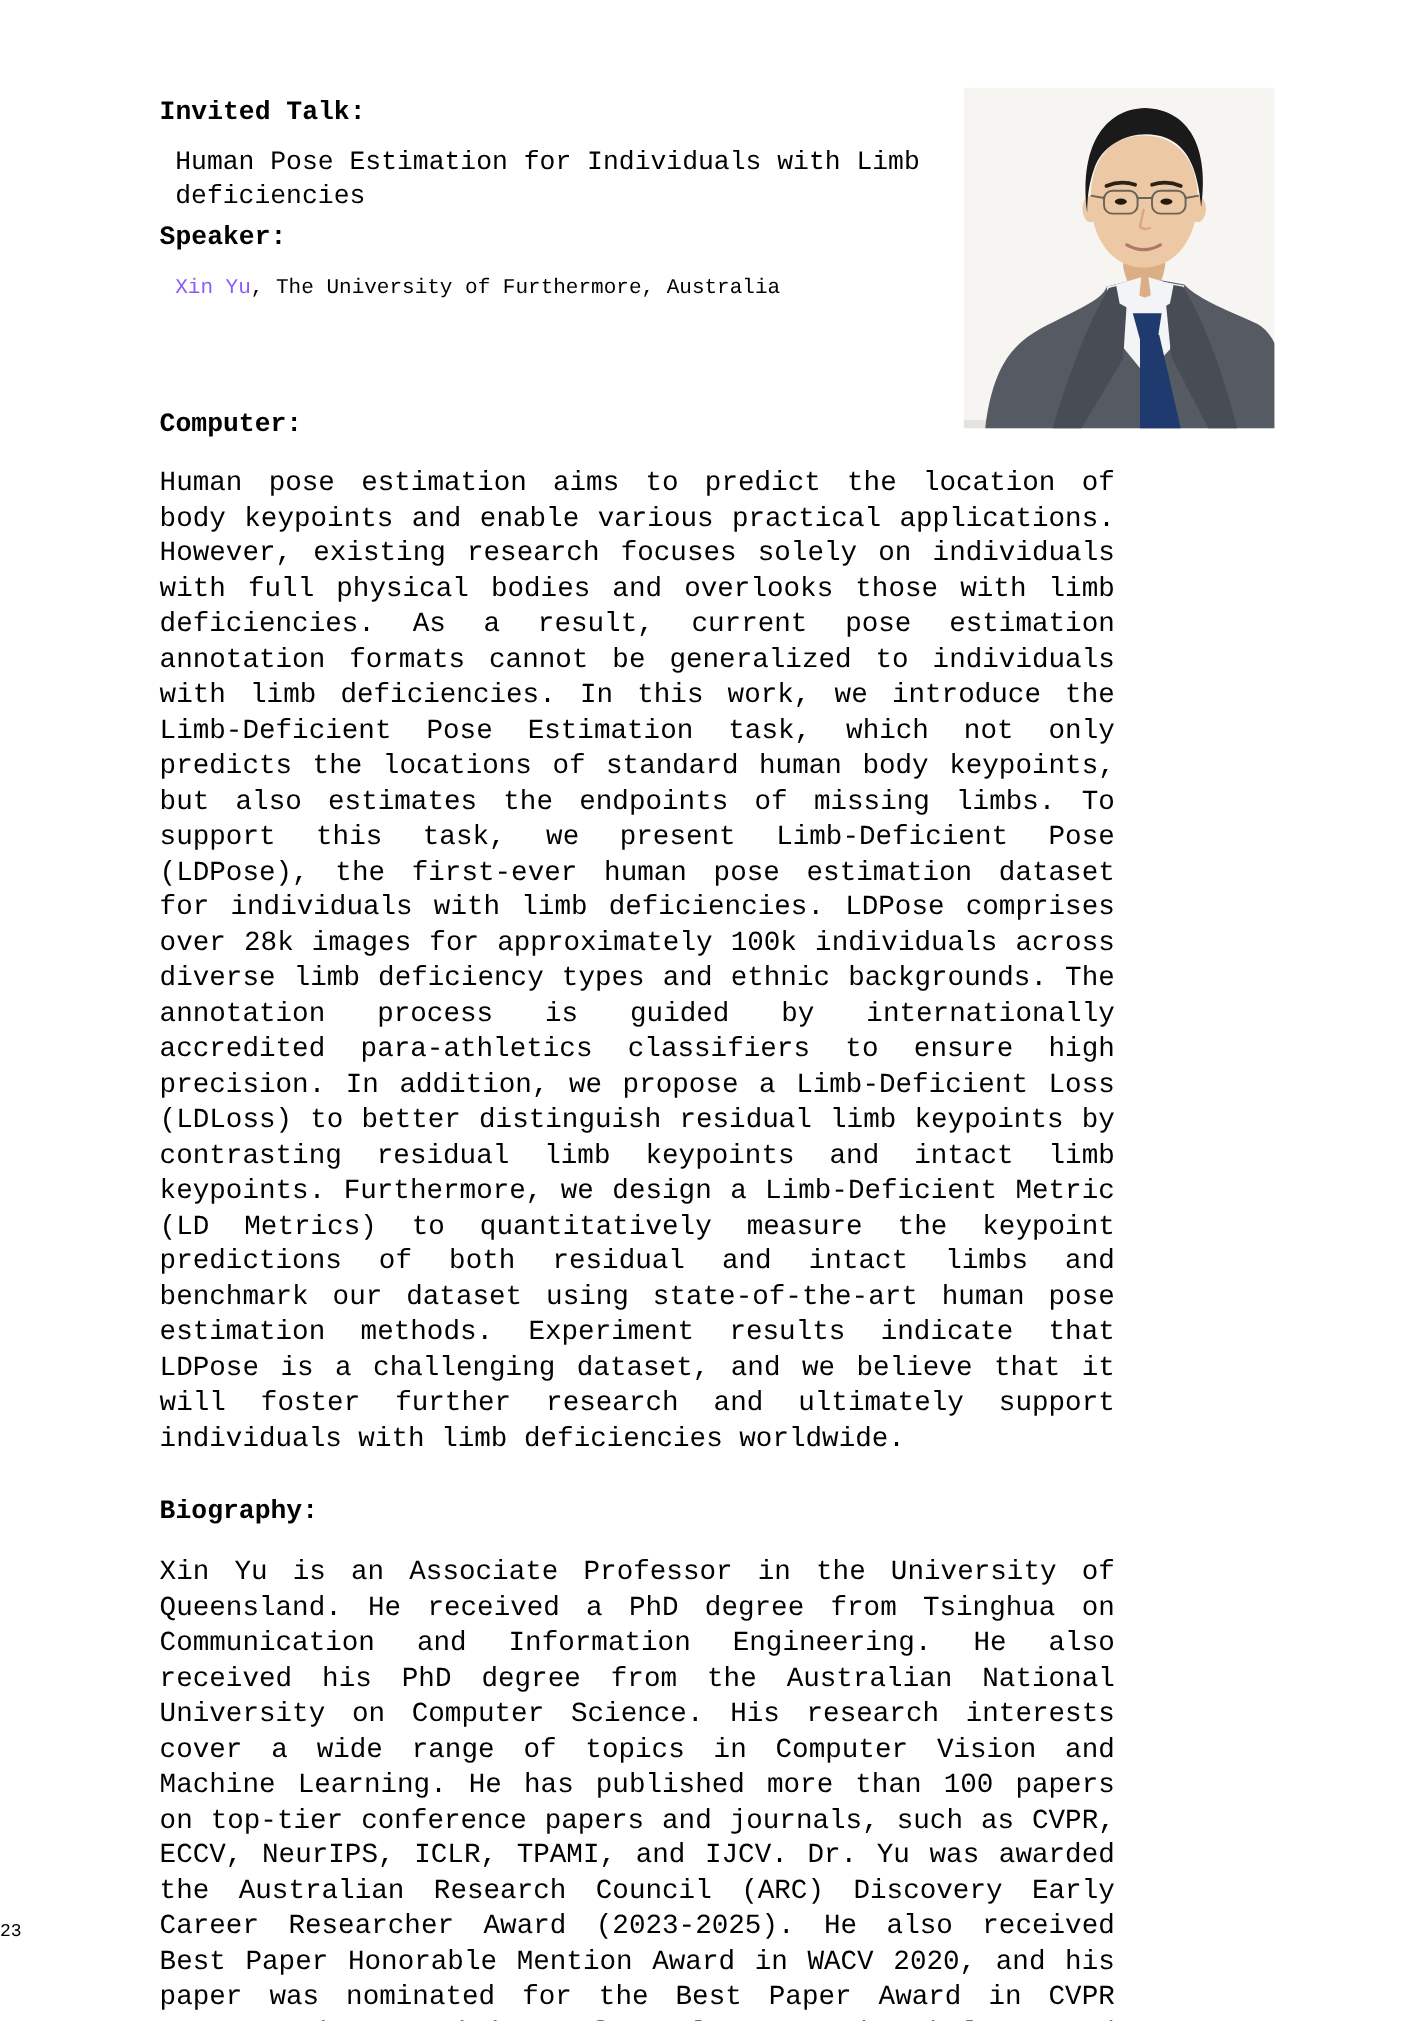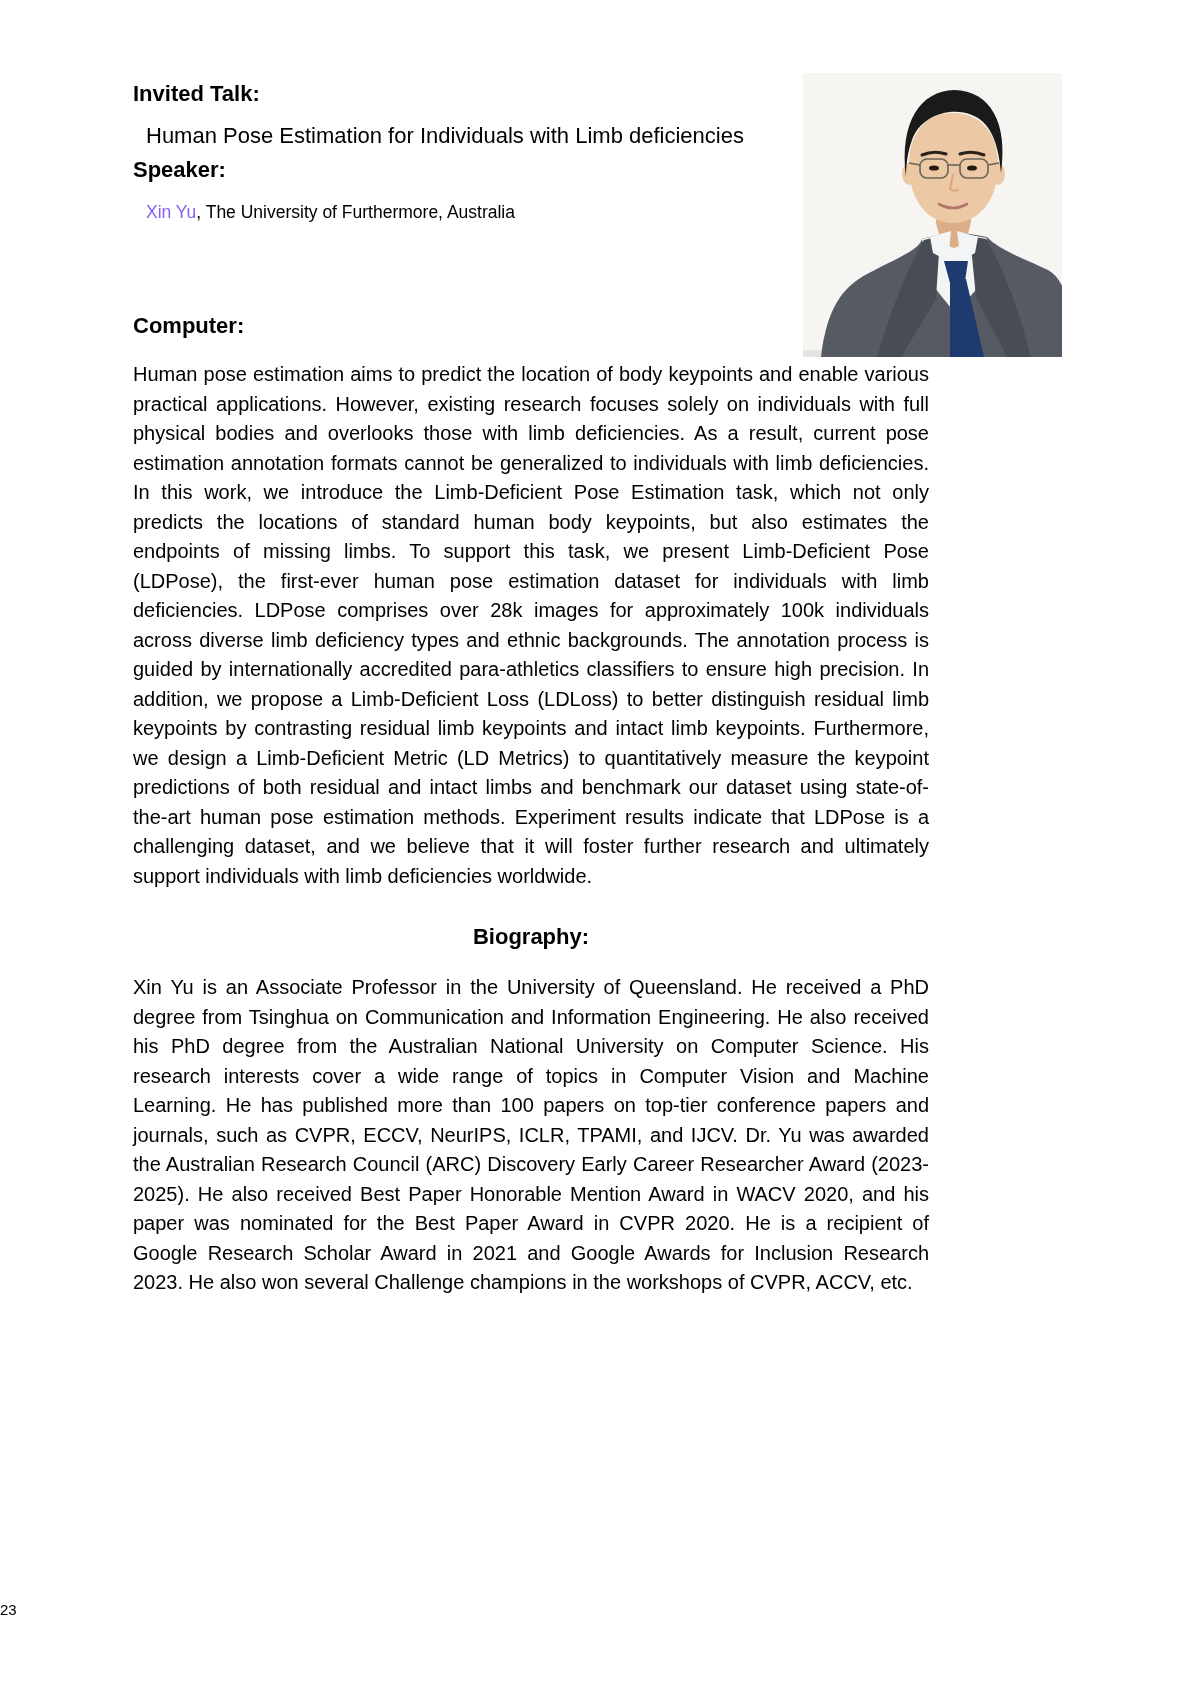--- a/index.html
+++ b/index.html
@@ -2,21 +2,21 @@
 <html><head>
 <meta charset="utf-8">
 <style>
   html, body { margin: 0; padding: 0; background: #ffffff; }
   .page {
     position: relative;
     width: 1062px;
     height: 1684px;
     background: #ffffff;
     overflow: hidden;
-    font-family: Liberation Sans, sans-serif;
+    font-family: Liberation Mono, monospace;
     color: #000000;
   }
   .content {
     position: absolute;
     left: 133px;
     right: 133px;
     top: 80px;
   }
   .heading {
     font-size: 22px;
@@ -31,27 +31,27 @@
   }
   .speaker-heading { margin-top: 6px; }
   .speaker-line {
     font-size: 17.5px;
     line-height: 28px;
     margin: 14px 0 0 13px;
   }
   .speaker-name { text-decoration: none; cursor: pointer; }
   .abstract-heading { margin-top: 86px; }
   .para {
-    font-size: 20px;
+    font-size: 23px;
     line-height: 29.5px;
     text-align: justify;
     margin: 20px 0 0 0;
     hyphens: none;
   }
-  .bio-heading { margin-top: 32px; text-align: center; }
+  .bio-heading { margin-top: 32px; }
   .bio-para { margin-top: 22px; }
   .photo-frame {
     position: absolute;
     left: 803px;
     top: 73px;
     width: 274px;
     height: 284px;
   }
   .photo-frame svg { display: block; }
   .page-number {

